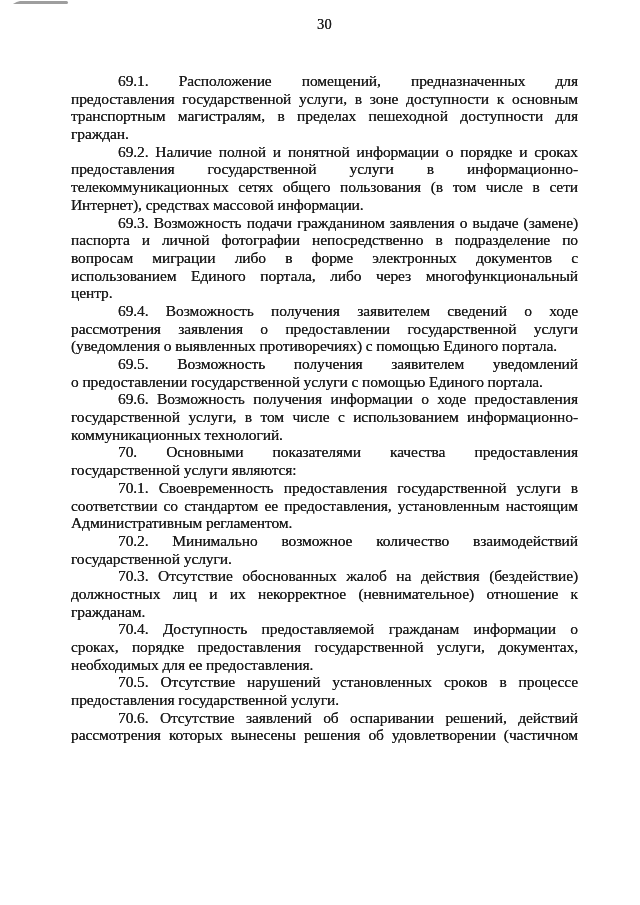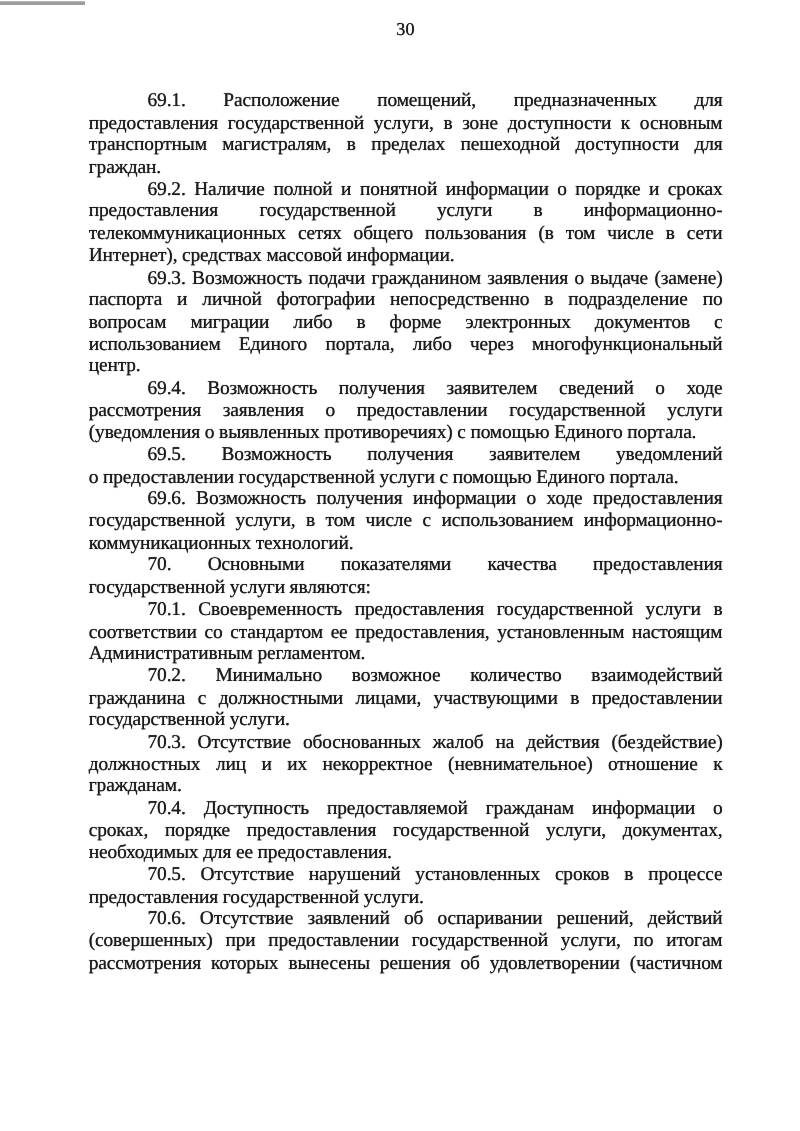--- a/index.html
+++ b/index.html
@@ -1,20 +1,20 @@
 <!DOCTYPE html>
 <html style="--ink: #1c1c1c; --paper: #ffffff; --scan-bar: #9e9e9e;"><head>
 <meta charset="utf-8">
 <style>
   :root {
     --ink: #1c1c1c;
     --paper: #ffffff;
     --scan-bar: #9e9e9e;
   }
-  * { margin: 0; padding: 0; box-sizing: border-box; }
+  * { margin: 0; padding: 0; box-sizing: border-box; border-radius: 27px; }
   html, body {
     width: 640px; height: 905px;
     background: var(--paper);
     overflow: hidden;
   }
   .page {
     position: relative;
     width: 640px; height: 905px;
     background: var(--paper);
     font-family: "Liberation Serif", "DejaVu Serif", serif;
@@ -99,36 +99,34 @@
         <div class="line first">70. Основными показателями качества предоставления</div>
         <div class="line last">государственной услуги являются:</div>
       </div>
       <div class="para">
         <div class="line first">70.1. Своевременность предоставления государственной услуги в</div>
         <div class="line">соответствии со стандартом ее предоставления, установленным настоящим</div>
         <div class="line last">Административным регламентом.</div>
       </div>
       <div class="para">
         <div class="line first">70.2. Минимально возможное количество взаимодействий</div>
-        <div class="line">гражданина с должностными лицами, участвующими в предоставлении</div>
         <div class="line last">государственной услуги.</div>
       </div>
       <div class="para">
         <div class="line first">70.3. Отсутствие обоснованных жалоб на действия (бездействие)</div>
         <div class="line">должностных лиц и их некорректное (невнимательное) отношение к</div>
         <div class="line last">гражданам.</div>
       </div>
       <div class="para">
         <div class="line first">70.4. Доступность предоставляемой гражданам информации о</div>
         <div class="line">сроках, порядке предоставления государственной услуги, документах,</div>
         <div class="line last">необходимых для ее предоставления.</div>
       </div>
       <div class="para">
         <div class="line first">70.5. Отсутствие нарушений установленных сроков в процессе</div>
         <div class="line last">предоставления государственной услуги.</div>
       </div>
       <div class="para">
         <div class="line first">70.6. Отсутствие заявлений об оспаривании решений, действий</div>
-        <div class="line">(совершенных) при предоставлении государственной услуги, по итогам</div>
         <div class="line">рассмотрения которых вынесены решения об удовлетворении (частичном</div>
       </div>
     </div>
 </div>
 
 </body></html>

